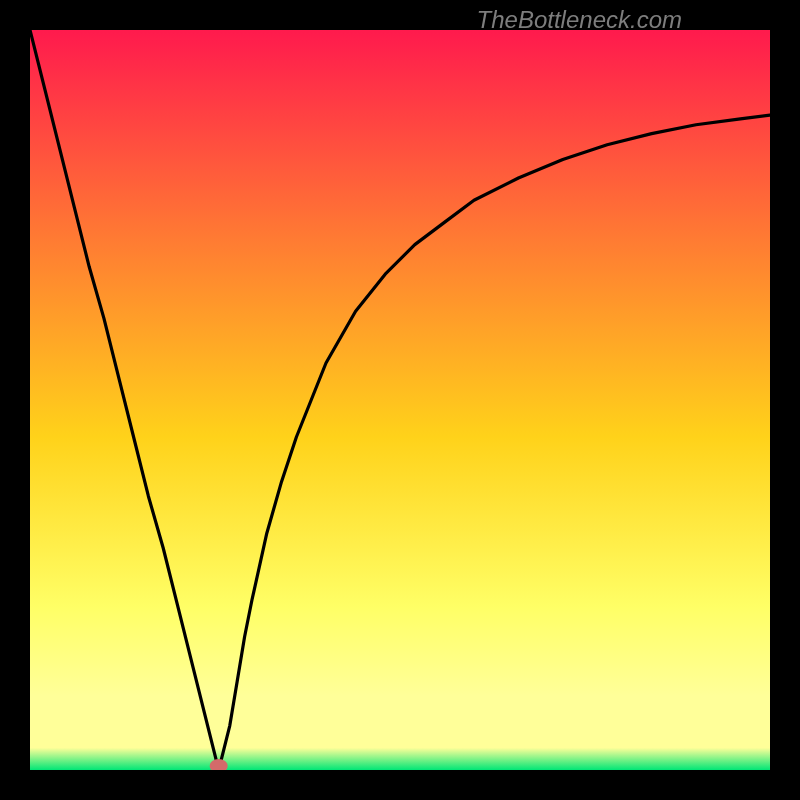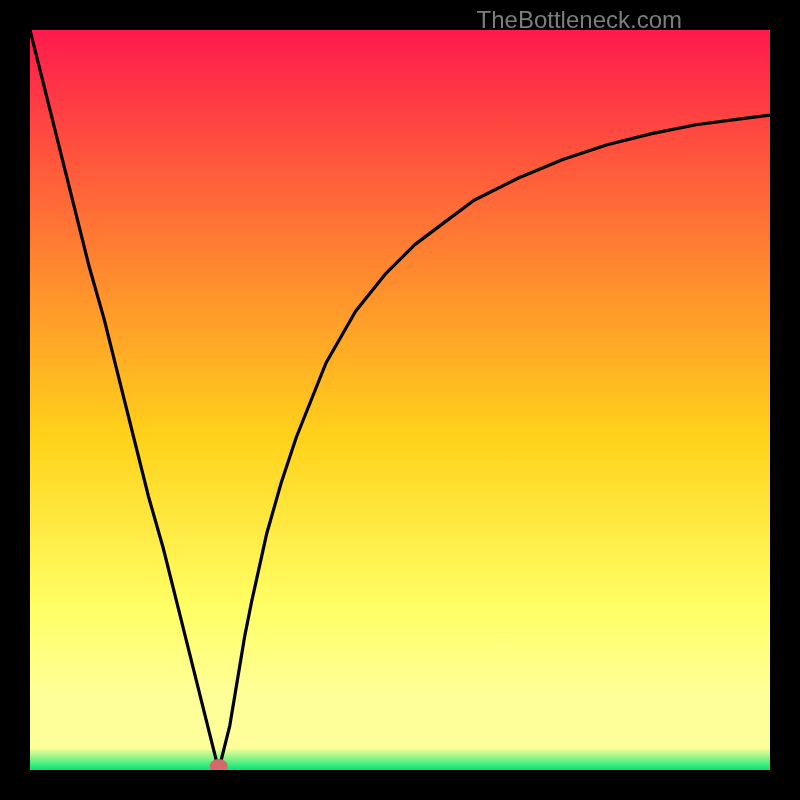--- a/index.html
+++ b/index.html
@@ -9,20 +9,21 @@
     height: 800px;
     overflow: hidden;
     font-family: Arial, Helvetica, sans-serif;
     background: #000;
   }
   .frame {
     width: 712px;
     height: 800px;
     background: #000;
     position: relative;
+    font-style: italic;
   }
   .plot-area {
     position: absolute;
     left: 30px;
     top: 30px;
     width: 740px;
     height: 740px;
     overflow: hidden;
   }
   .attribution {

